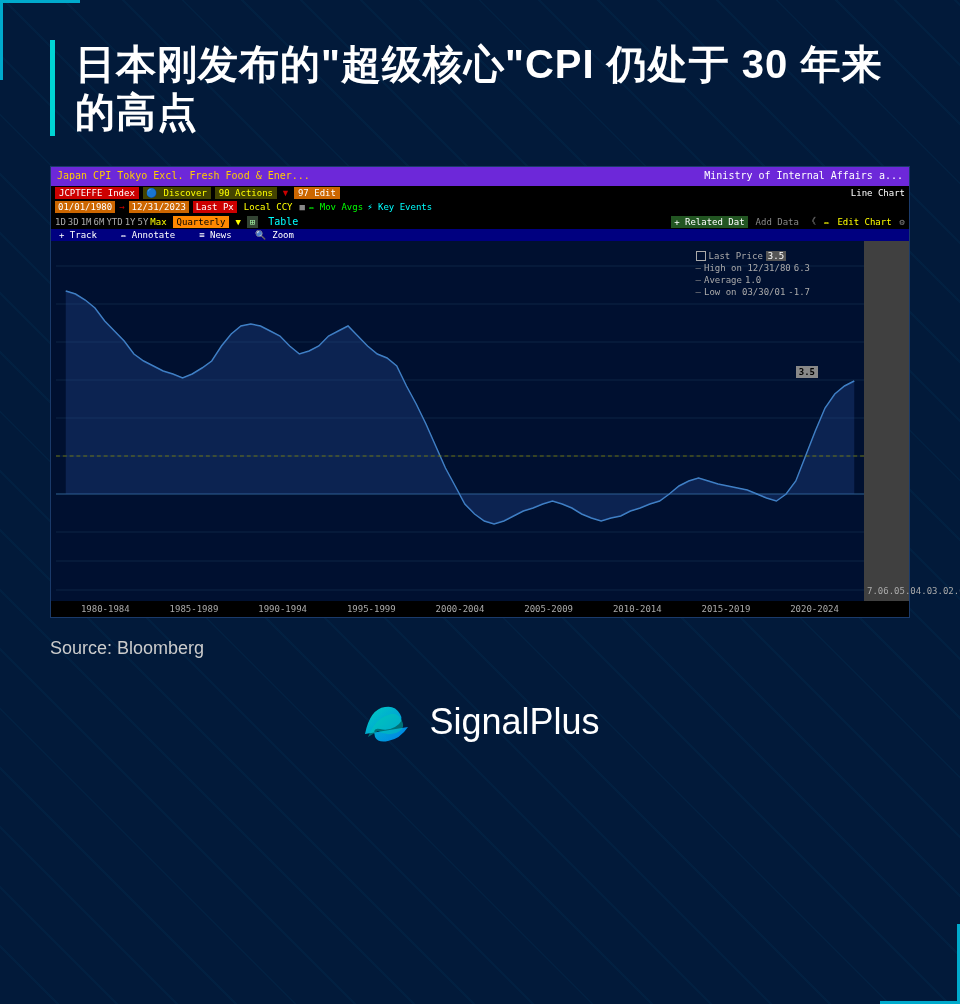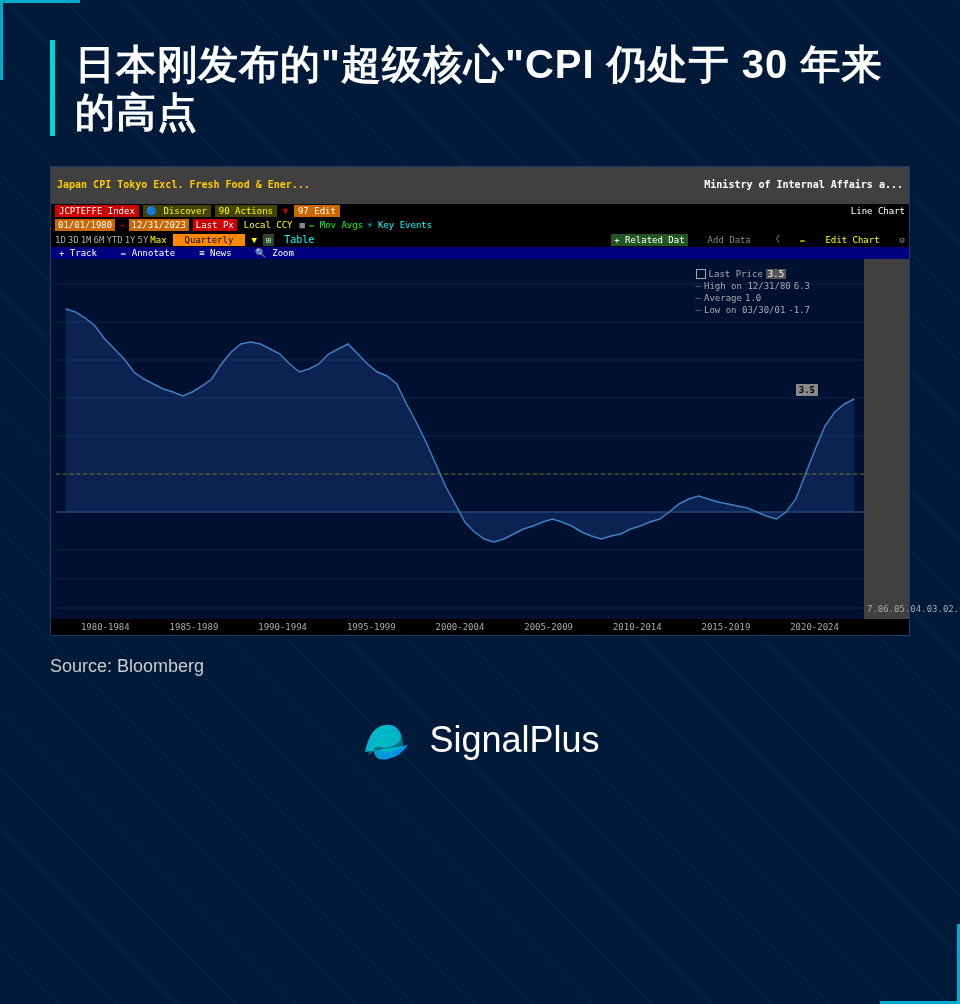--- a/index.html
+++ b/index.html
@@ -52,26 +52,25 @@
     .chart-wrapper {
       background: #0a1a3a;
       border: 1px solid #1a3a6a;
       margin-bottom: 20px;
       padding: 0;
       position: relative;
     }
 
     
     .bloomberg-header {
-      background: #404040;
-      padding: 12px 6px;
+      background: #6d28d9;
+      padding: 3px 6px;
       font-size: 10px;
       color: #ffffff;
       font-family: monospace;
-      font-weight: bold;
     }
 
     .bloomberg-header .title-row {
       display: flex;
       justify-content: space-between;
       margin-bottom: 2px;
     }
 
     .bloomberg-header .title-text {
       color: #ffcc00;
@@ -160,30 +159,30 @@
       align-items: center;
       background: #000000;
       padding: 1px 4px;
       gap: 6px;
       font-size: 9px;
       font-family: monospace;
       justify-content: space-between;
     }
 
     .bb-toolbar3-left { display: flex; gap: 6px; align-items: center; }
-    .bb-toolbar3-right { display: flex; gap: 20px; align-items: center; }
+    .bb-toolbar3-right { display: flex; gap: 8px; align-items: center; }
 
     .bb-period-btns { display: flex; gap: 2px; }
     .bb-period-btn { color: #aaaaaa; font-size: 9px; cursor: pointer; }
     .bb-period-btn.active { color: #ffff00; }
 
     .bb-quarterly {
       background: #ff8800;
       color: #000000;
-      padding: 1px 12px;
+      padding: 1px 4px;
       font-size: 9px;
     }
 
     .bb-table { color: #00ffff; font-size: 10px; padding: 1px 4px; }
 
     .bb-related { color: #ffffff; background: #225522; font-size: 9px; padding: 1px 3px; }
     .bb-add-data { color: #888888; font-size: 9px; }
     .bb-edit-chart { color: #ffff00; font-size: 9px; }
 
     .bb-toolbar4 {

